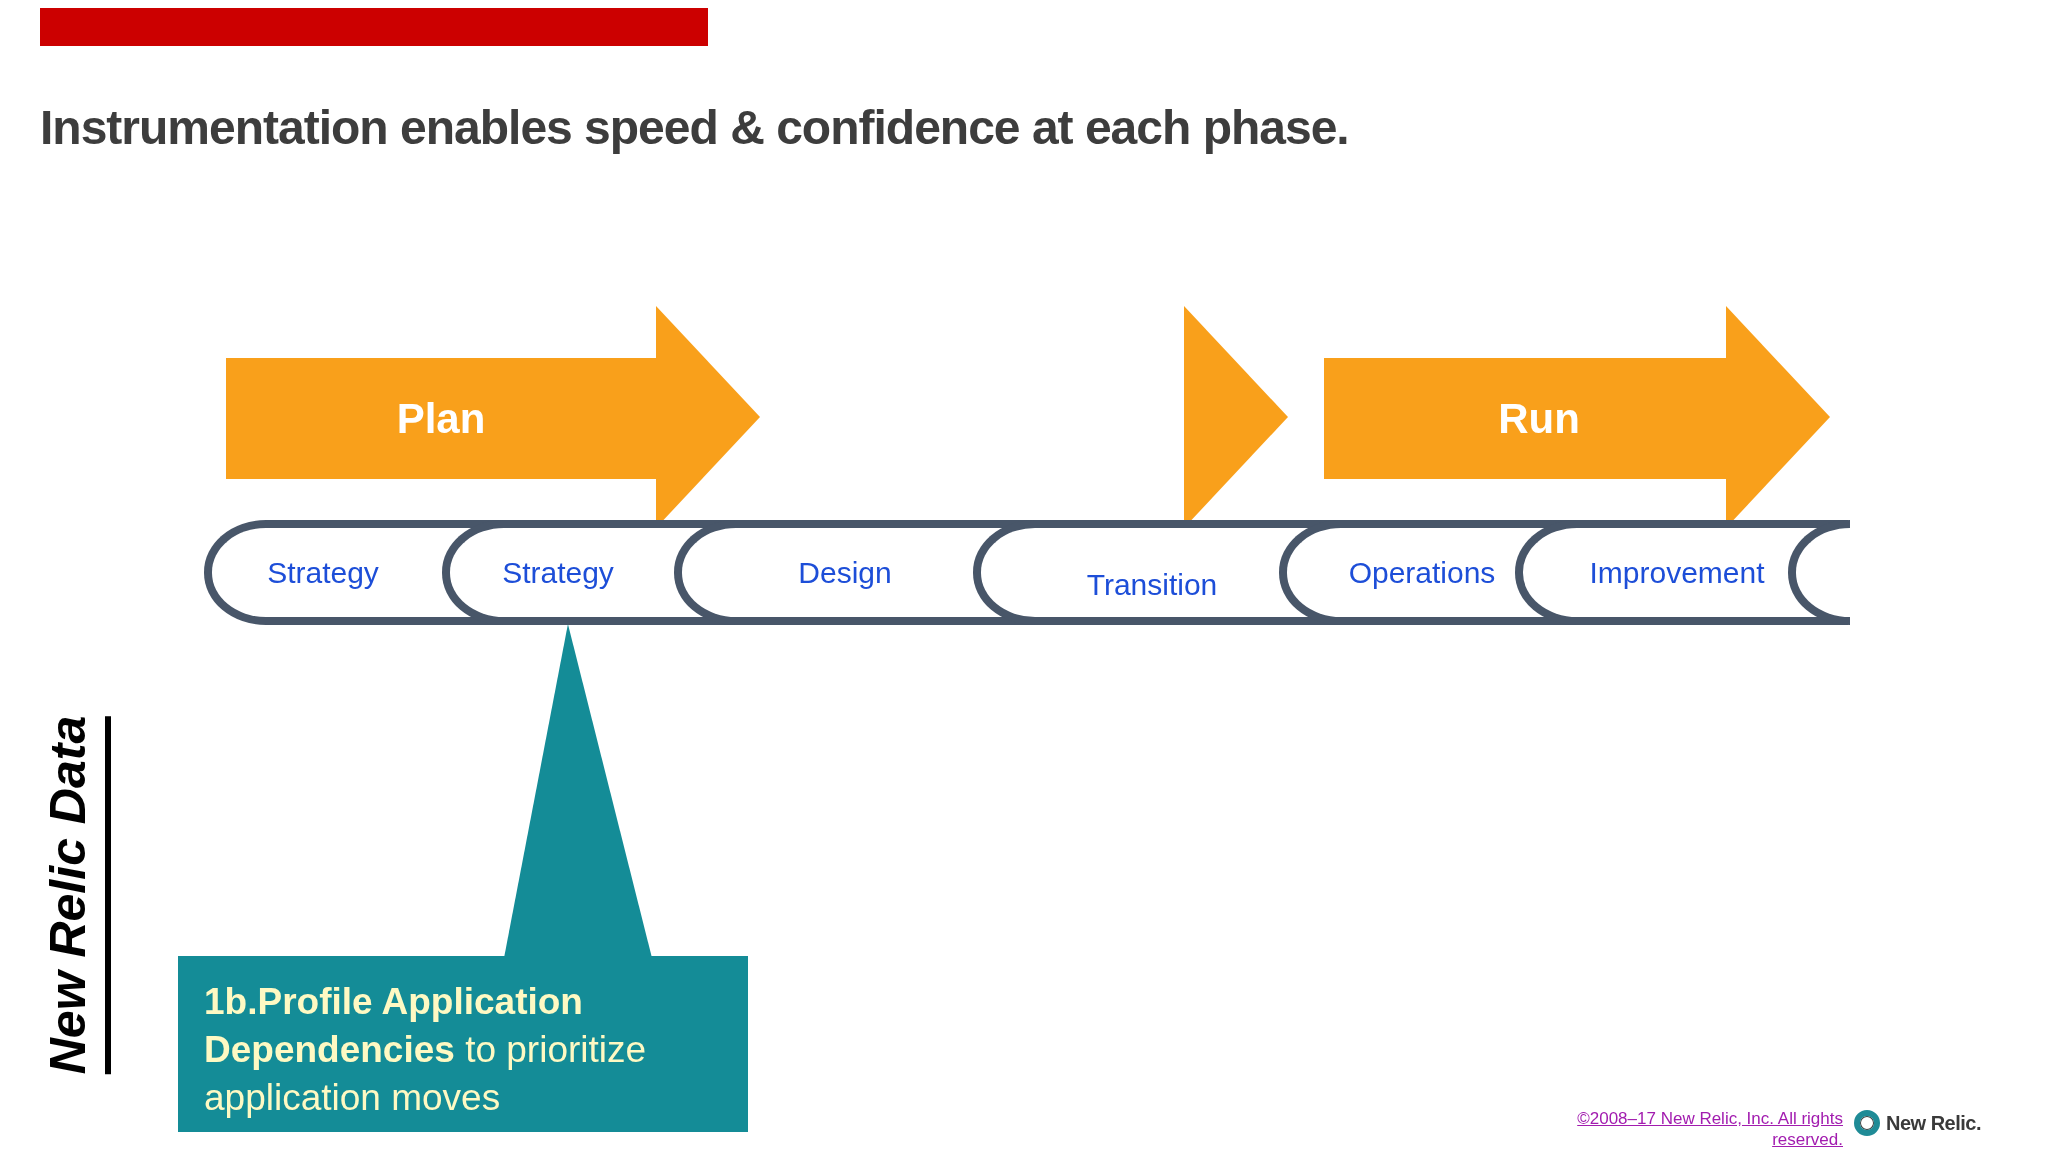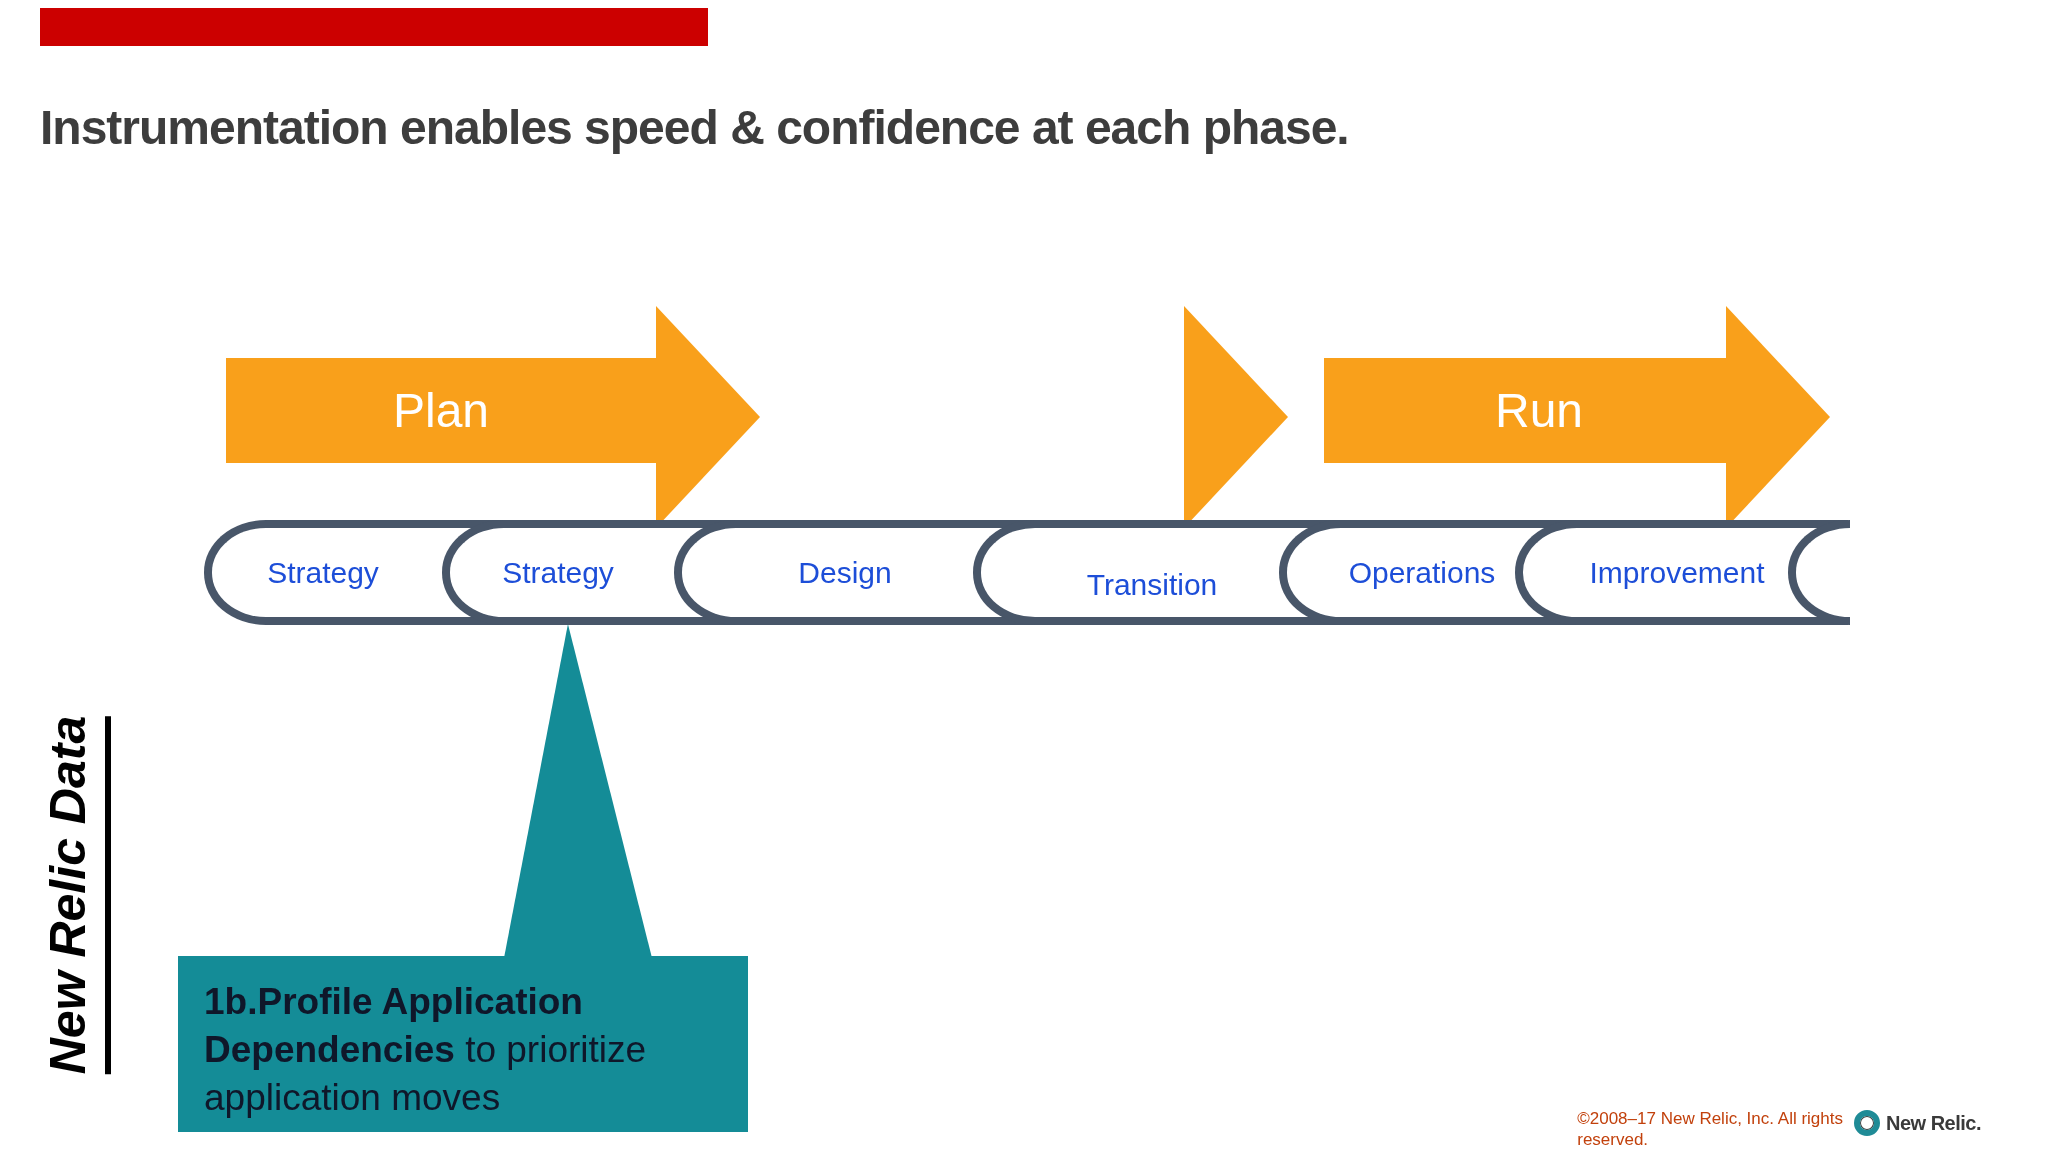--- a/index.html
+++ b/index.html
@@ -9,22 +9,22 @@
   
   .accent-bar{position:absolute;left:40px;top:8px;width:668px;height:38px;background:#cc0000;}
 
   
   .title{position:absolute;left:40px;top:100px;font-size:48px;font-weight:bold;color:#3d3d3d;
          white-space:nowrap;letter-spacing:-1px;}
   .subtitle{position:absolute;left:40px;top:172px;font-size:61px;font-weight:bold;font-style:italic;
          color:#3d3d3d;white-space:nowrap;letter-spacing:-1px;}
 
   
-  .arrow-body{position:absolute;top:358px;height:105px;background:#f9a01b;color:#ffffff;
-              font-size:48px;font-weight:normal;display:flex;align-items:center;justify-content:center;}
+  .arrow-body{position:absolute;top:358px;height:121px;background:#f9a01b;color:#ffffff;
+              font-size:42px;font-weight:bold;display:flex;align-items:center;justify-content:center;}
   .arrow-head{position:absolute;top:306px;width:0;height:0;
               border-top:111px solid transparent;border-bottom:111px solid transparent;
               border-left:104px solid #f9a01b;}
   .plan-body{left:226px;width:430px;}   .plan-head{left:656px;}
   .migrate-body{left:763px;width:421px;}.migrate-head{left:1184px;}
   .run-body{left:1296px;width:430px;margin-left:28px;}   .run-head{left:1726px;}
 
   
   .pill{position:absolute;top:520px;height:105px;box-sizing:border-box;background:#ffffff;
         border:8px solid #485669;border-right:none;
@@ -43,26 +43,26 @@
   
   .side-label{position:absolute;left:75px;top:895px;width:0;height:0;z-index:30;}
   .side-label span{position:absolute;transform:translate(-50%,-50%) rotate(-90deg);
         display:block;white-space:nowrap;font-size:50px;font-weight:bold;font-style:italic;color:#000;
         border-bottom:6px solid #000;padding-bottom:8px;}
 
   
   .callout-pointer{position:absolute;left:504px;top:624px;width:148px;height:334px;background:#148c97;
         clip-path:polygon(43.2% 0, 100% 100%, 0 100%);}
   .callout-box{position:absolute;left:178px;top:956px;width:570px;height:176px;background:#148c97;
-        box-sizing:border-box;padding:22px 20px 0 26px;color:#0f172a;font-size:37px;line-height:48px;}
+        box-sizing:border-box;padding:22px 20px 0 26px;color:#fef9c3;font-size:37px;line-height:48px;}
   .callout-box b{font-weight:bold;}
 
   
-  .copyright{position:absolute;right:205px;top:1108px;text-align:left;color:#c2410c;
-             font-size:17px;line-height:21px;}
+  .copyright{position:absolute;right:205px;top:1108px;text-align:right;color:#a21caf;
+             font-size:17px;line-height:21px;text-decoration:underline;}
   .logo{position:absolute;left:1854px;top:1110px;display:flex;align-items:center;gap:6px;}
   .logo-ring{width:14px;height:14px;border:6px solid #1f8b96;border-radius:50%;
              box-shadow:0 0 0 1px #3a3a3a inset;}
   .logo-text{font-size:20px;font-weight:bold;color:#3a3a3a;letter-spacing:-0.5px;}
 </style>
 </head>
 <body>
 
 <div class="stage">
 

